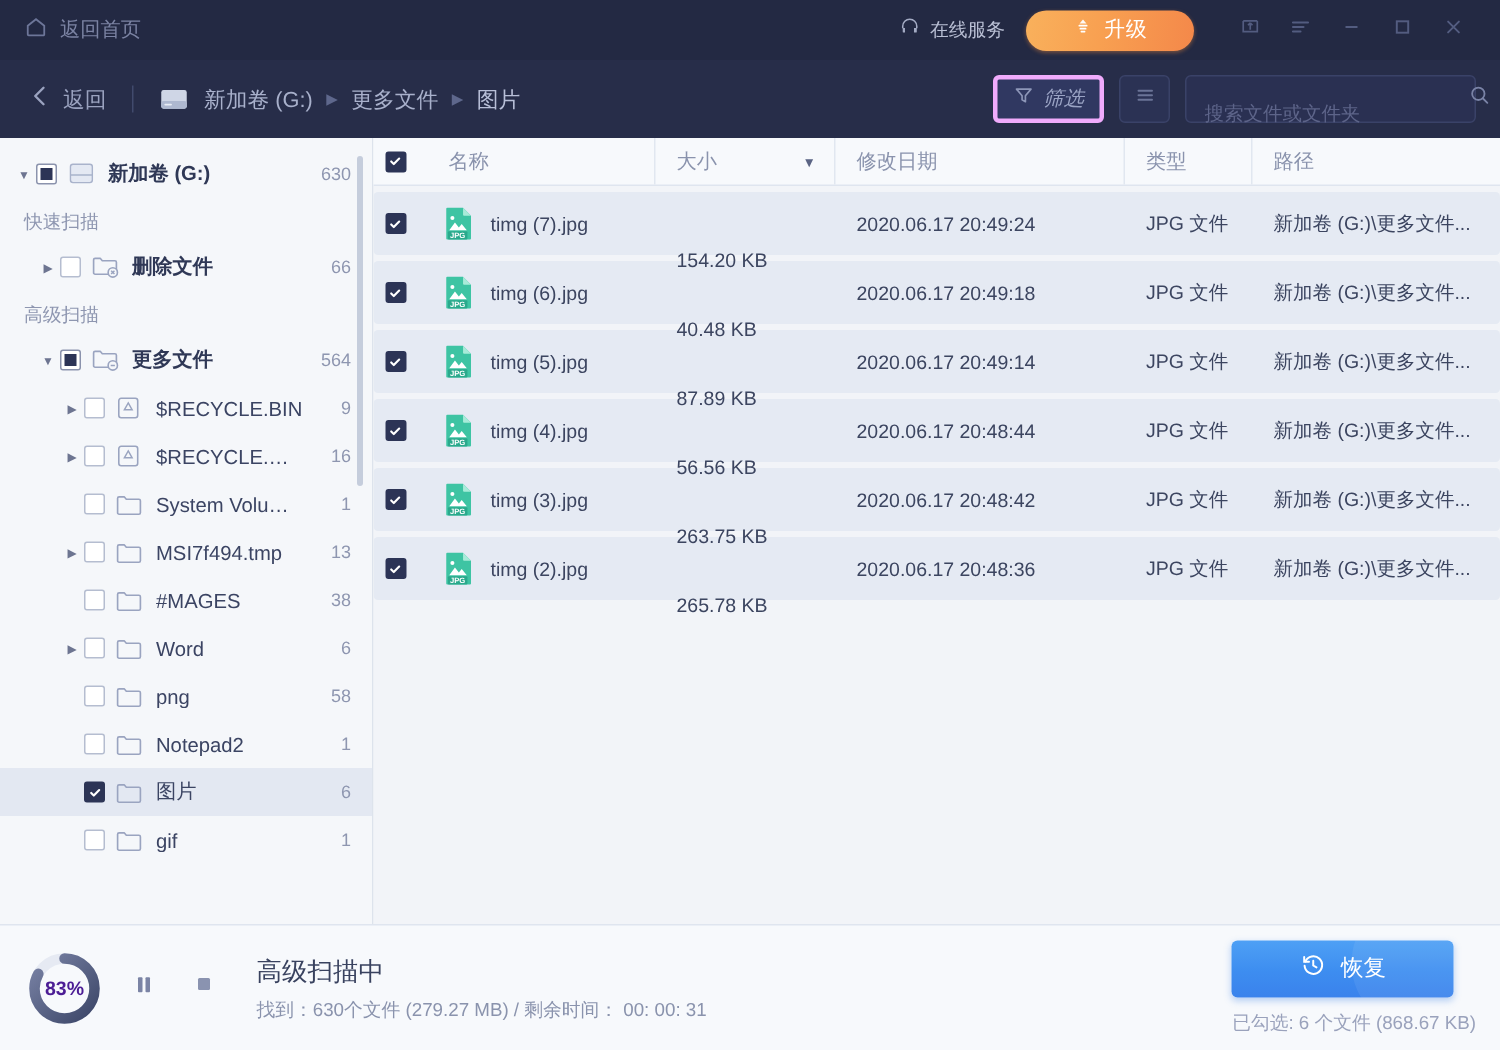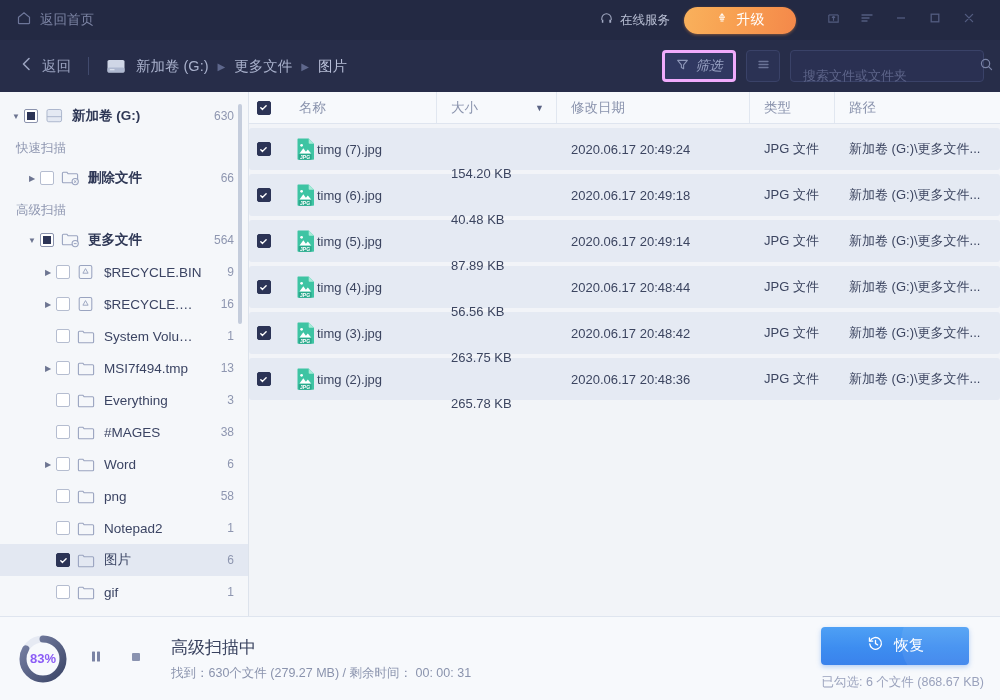--- a/index.html
+++ b/index.html
@@ -141,37 +141,37 @@
   .col-path { flex: 1; }
 
   .tbody { height: 492px; overflow: hidden; padding-top: 4px; }
   .row {
     display: flex; align-items: center; height: 42px;
     background: #e5eaf3; border-radius: 3px; margin: 0 0 4px 0;
   }
   .cell { font-size: 13px; color: #3c4560; padding-left: 14px; overflow: hidden;
           white-space: nowrap; text-overflow: ellipsis; }
   .cell-check { width: 36px; display: flex; justify-content: center; padding-left: 0; flex: 0 0 36px; }
-  .cell-name { width: 152px; display: flex; align-items: center; padding-left: 10px; flex: 0 0 152px; }
+  .cell-name { width: 152px; display: flex; align-items: center; gap: 10px; padding-left: 10px; flex: 0 0 152px; }
   .cell-size { width: 120px; flex: 0 0 120px; margin-top: 48px; }
   .cell-date { width: 193px; flex: 0 0 193px; }
   .cell-type { width: 85px; flex: 0 0 85px; }
   .cell-path { flex: 1; padding-right: 10px; }
   .fname { color: #3c4560; font-size: 13px; }
 
   
   .footer {
     position: absolute; top: 616px; left: 0; width: 1000px; height: 84px;
     background: #f7f9fc; border-top: 1px solid #dfe5ef;
     display: flex; align-items: center;
   }
   .ring-wrap { margin-left: 17px; position: relative; width: 52px; height: 52px; }
   .ring-pct {
     position: absolute; inset: 0; display: flex; align-items: center; justify-content: center;
-    font-size: 13px; color: #8b5cf6; font-weight: bold;
+    font-size: 13px; color: #4c1d95; font-weight: bold;
   }
   .ctrl-btn {
     width: 26px; height: 26px; display: flex; align-items: center; justify-content: center;
     cursor: pointer; margin-left: 6px;
   }
   .foot-txt { margin-left: 22px; }
   .foot-title { color: #39425f; font-size: 17px; margin-bottom: 6px; }
   .foot-sub { color: #8a93ad; font-size: 12.5px; }
   .foot-right { margin-left: auto; padding-right: 16px; text-align: right; }
   .restore-btn {
@@ -406,31 +406,20 @@
         <div class="tree-row" style="padding-left:40px">
           <span class="twisty">▶</span>
           <span class="cb"></span>
           <span class="tree-ico">
             <svg width="18" height="15" viewBox="0 0 18 15" fill="none" stroke="#9aa4c0" stroke-width="1.1" stroke-linejoin="round">
               <path d="M1.4 3.2a1 1 0 0 1 1-1h3.4l1.4 1.6h8.4a1 1 0 0 1 1 1v8a1 1 0 0 1-1 1H2.4a1 1 0 0 1-1-1z"></path>
             </svg>
           </span>
           <span class="tree-lbl">MSI7f494.tmp</span>
           <span class="tree-cnt">13</span>
-        </div>
-        <div class="tree-row" style="padding-left:40px">
-          <span class="twisty"></span>
-          <span class="cb"></span>
-          <span class="tree-ico">
-            <svg width="18" height="15" viewBox="0 0 18 15" fill="none" stroke="#9aa4c0" stroke-width="1.1" stroke-linejoin="round">
-              <path d="M1.4 3.2a1 1 0 0 1 1-1h3.4l1.4 1.6h8.4a1 1 0 0 1 1 1v8a1 1 0 0 1-1 1H2.4a1 1 0 0 1-1-1z"></path>
-            </svg>
-          </span>
-          <span class="tree-lbl">Everything</span>
-          <span class="tree-cnt">3</span>
         </div>
         <div class="tree-row" style="padding-left:40px">
           <span class="twisty"></span>
           <span class="cb"></span>
           <span class="tree-ico">
             <svg width="18" height="15" viewBox="0 0 18 15" fill="none" stroke="#9aa4c0" stroke-width="1.1" stroke-linejoin="round">
               <path d="M1.4 3.2a1 1 0 0 1 1-1h3.4l1.4 1.6h8.4a1 1 0 0 1 1 1v8a1 1 0 0 1-1 1H2.4a1 1 0 0 1-1-1z"></path>
             </svg>
           </span>
           <span class="tree-lbl">#MAGES</span>

